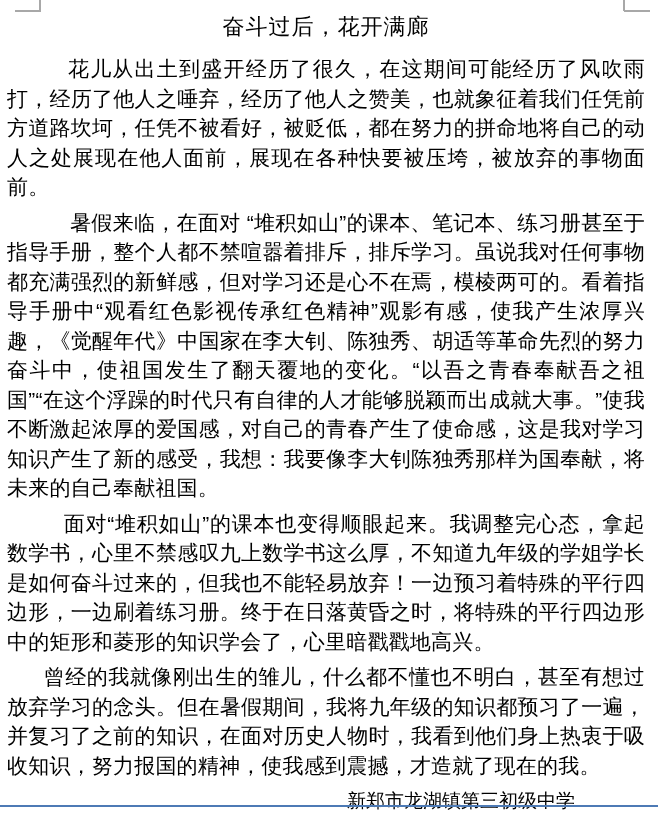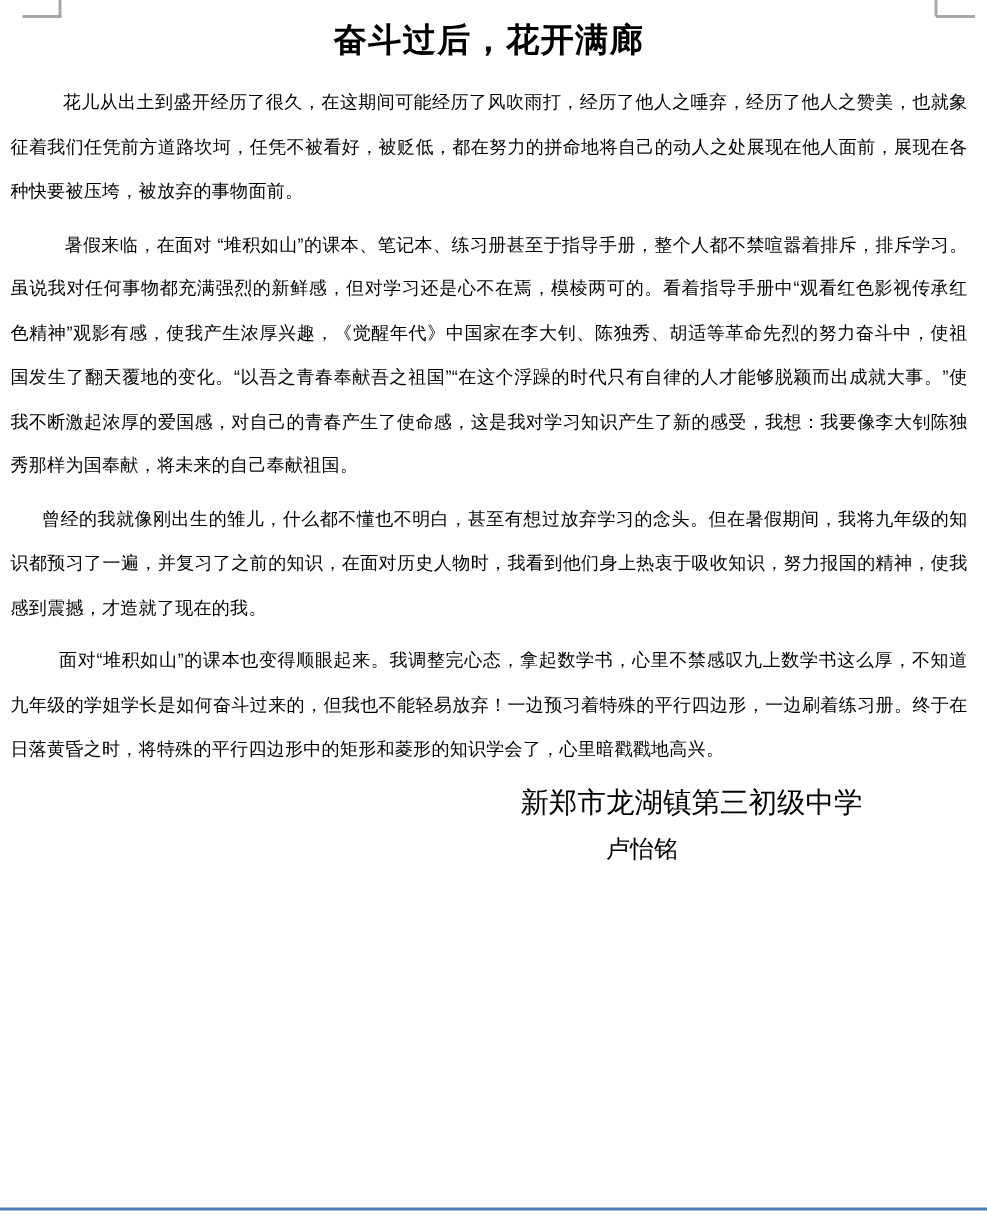--- a/index.html
+++ b/index.html
@@ -10,28 +10,28 @@
     background: #ffffff;
     overflow: hidden;
     font-family: "Liberation Sans", sans-serif;
     color: #000000;
   }
   .content {
     padding: 8px 13px 0 7px;
   }
   .title {
     text-align: center;
-    font-weight: bold;
+    font-weight: normal;
     font-size: 22px;
     line-height: 34px;
     margin: 2px 0 10px 0;
     letter-spacing: 1px;
   }
   p.para {
-    font-size: 12px;
+    font-size: 21px;
     line-height: 29.5px;
     margin: 0 0 6px 0;
     text-align: justify;
     letter-spacing: 0.2px;
     word-break: break-all;
   }
   .spellcheck-underline {
     border-bottom: 1px dotted #8aa4c8;
   }
   .signature-school {
@@ -67,22 +67,22 @@
   <div class="crop crop-left-h" style="background: rgb(168, 168, 168);"></div>
   <div class="crop crop-right-v" style="background: rgb(168, 168, 168);"></div>
   <div class="crop crop-right-h" style="background: rgb(168, 168, 168);"></div>
 
   <div class="content">
     <div class="title">奋斗过后，花开满廊</div>
 
     <div id="essay-body">
         <p class="para" style="text-indent: 2.9em;"><span>花儿从出土到盛开经历了很久，在这期间可能经历了风吹雨打，经历了他人之唾弃，经历了他人之赞美，也就象征着我们任凭前方道路坎坷，任凭不被看好，被贬低，都在努力的拼命地将自己的动人之处展现在他人面前，展现在各种快要被压垮，被放弃的事物面前。</span></p>
         <p class="para" style="text-indent: 3em;"><span>暑假来临，在面对 “堆积如山”的课本、笔记本、练习册甚至于指导手册，整个人都不禁喧嚣着排斥，排斥学习。虽说我对任何事物都充满强烈的新鲜感，但对学习还是心不在焉，模棱两可的。看着指导手册中“观看红色影视传承红色精神”观影有感，使我产生浓厚兴趣，《觉醒年代》中国家在李大钊、陈独秀、胡适等革命先烈的努力奋斗中，使祖国发生了翻天覆地的变化。“以吾之青春奉献吾之祖国”“在这个浮躁的时代只有自律的人才能够脱颖而出成就大事。”使我不断激起浓厚的爱国感，对自己的青春产生了使命感，这是我对学习知识产生了新的感受，我想：我要像李大钊陈独秀那样为国奉献，将未来的自己奉献祖国。</span></p>
+        <p class="para" style="text-indent: 2.7em;"><span>面对“堆积如山”的课本也变得顺眼起来。我调整完心态，拿起数学书，心里不禁感叹九上数学书这么厚，不知道九年级的学姐学长是如何奋斗过来的，但我也不能轻易放弃！一边预习着特殊的平行四边形，一边刷着练习册。终于在日落黄昏之时，将特殊的平行四边形中的矩形和菱形的知识学会了，心里暗戳戳地高兴。</span></p>
         <p class="para" style="text-indent: 1.75em;"><span>曾经的我就像刚出生的雏儿，什么都不懂也不明白，甚至有想过放弃学习的念头。但在暑假期间，我将九年级的知识都预习了一遍，并复习了之前的知识，在面对历史人物时，我看到他们身上热衷于吸收知识，努力报国的精神，使我感到震撼，才造就了现在的我。</span></p>
-        <p class="para" style="text-indent: 2.7em;"><span>面对“堆积如山”的课本也变得顺眼起来。我调整完心态，拿起数学书，心里不禁感叹九上数学书这么厚，不知道九年级的学姐学长是如何奋斗过来的，但我也不能轻易放弃！一边预习着特殊的平行四边形，一边刷着练习册。终于在日落黄昏之时，将特殊的平行四边形中的矩形和菱形的知识学会了，心里暗戳戳地高兴。</span></p>
       </div>
 
     <div class="signature-school">新郑市龙湖镇第三初级中学</div>
     <div class="signature-author">卢怡铭</div>
   </div>
 
   <div class="bottom-rule" style="background: rgb(77, 122, 181);"></div>
 </div>
 
 </body></html>

